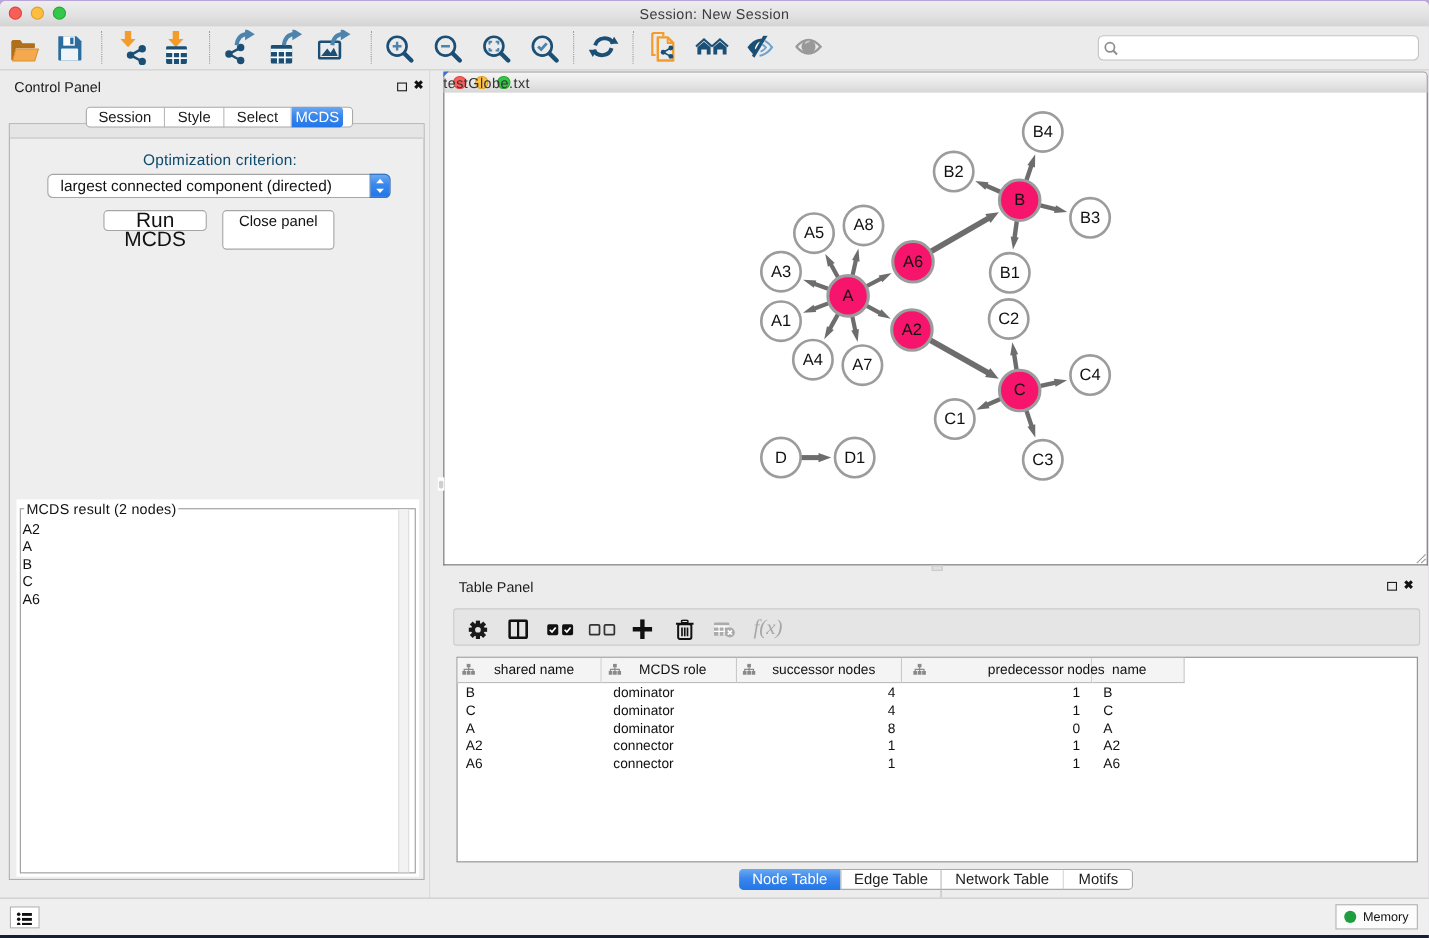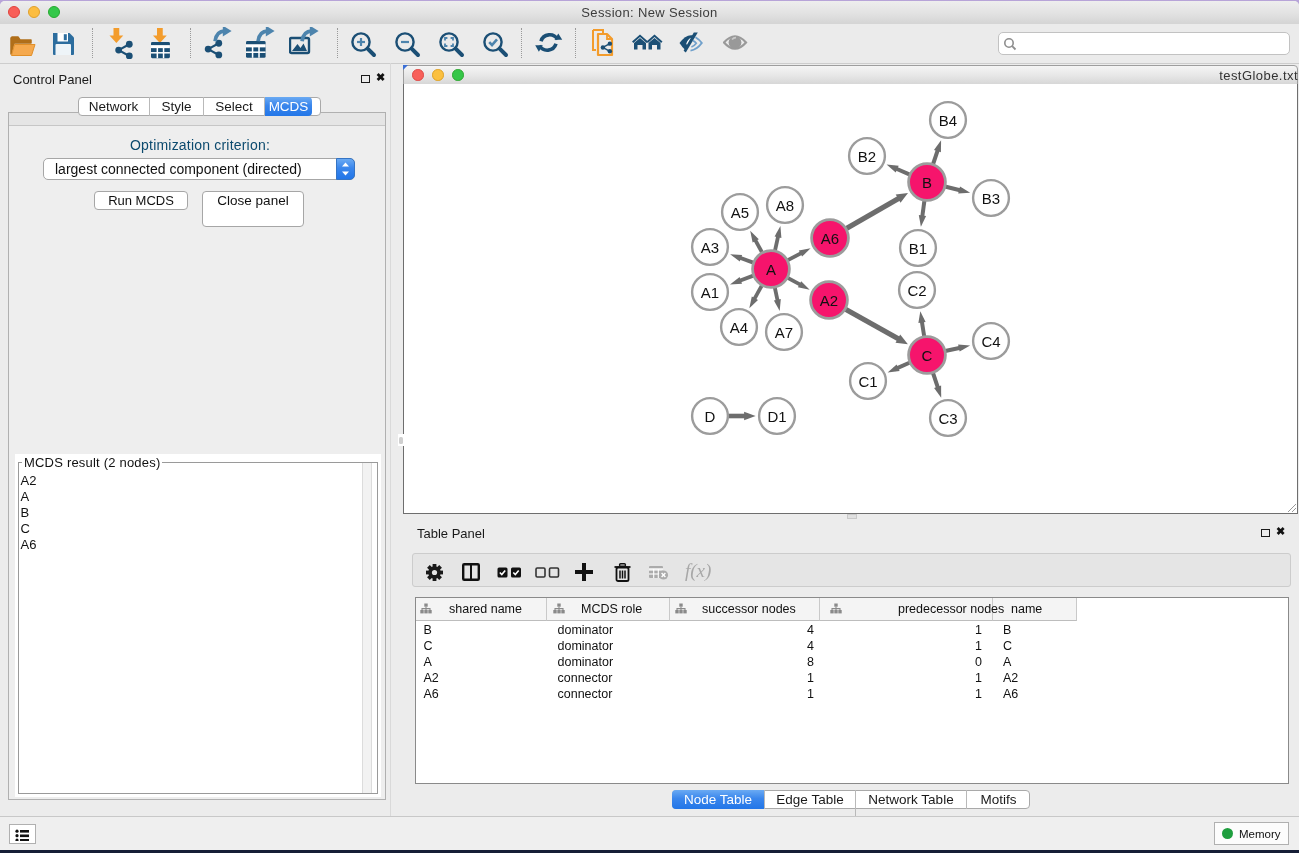--- a/index.html
+++ b/index.html
@@ -160,48 +160,48 @@
     <circle cx="6" cy="6" r="4.2" fill="none" stroke="#8e8e8e" stroke-width="1.6"></circle>
     <line x1="9.2" y1="9.2" x2="12.5" y2="12.5" stroke="#8e8e8e" stroke-width="1.8"></line>
   </svg>
 <div class="abs" style="left:13px;top:72px;font-size:13px;color:#1a1a1a;">Control Panel</div>
 <div class="abs" style="left:361px;top:75px;width:9px;height:8px;border:1.7px solid #1a1a1a;box-sizing:border-box;"></div>
 <div class="abs" style="left:376px;top:71px;font-size:11px;font-weight:bold;color:#111;">✖</div>
 <div class="abs" style="left:390px;top:63px;width:1px;height:753px;background:#d9d9d9;"></div>
 <div class="abs" style="left:8px;top:112px;width:378px;height:688px;background:#eeeeee;border:1px solid #b0b0b0;box-sizing:border-box;"></div>
 <div class="abs" style="left:9px;top:113px;width:376px;height:13px;background:#e5e5e5;border-bottom:1px solid #c6c6c6;box-sizing:border-box;"></div>
 <div class="abs" style="left:78px;top:97px;width:243px;height:19px;background:#fff;border:1px solid #a9a9a9;border-radius:4px;box-sizing:border-box;"></div>
-<div class="abs tabtxt " style="left:78px;top:97px;width:71px;height:19px;border-radius:4px 0 0 4px;box-sizing:border-box;">Network</div>
+<div class="abs tabtxt " style="left:78px;top:97px;width:71px;height:19px;border-radius:4px 0 0 4px;box-sizing:border-box;">Session</div>
 <div class="abs tabtxt " style="left:149px;top:97px;width:54px;height:19px;border-left:1px solid #b9b9b9;box-sizing:border-box;">Style</div>
 <div class="abs tabtxt " style="left:203px;top:97px;width:61px;height:19px;border-left:1px solid #b9b9b9;box-sizing:border-box;">Select</div>
 <div class="abs tabtxt blue-grad" style="left:264px;top:97px;width:48px;height:19px;border-radius:0 4px 4px 0;border-left:1px solid #b9b9b9;color:#fff;box-sizing:border-box;">MCDS</div>
 <div class="abs" style="left:6px;top:137px;width:388px;text-align:center;font-size:14px;letter-spacing:0.2px;color:#0c4a6e;">Optimization criterion:</div>
 <div class="abs" style="left:43px;top:158px;width:312px;height:22px;background:#fff;border:1px solid #a6a6a6;border-radius:5px;box-sizing:border-box;"></div>
 <div class="abs blue-grad" style="left:336px;top:158px;width:19px;height:22px;border-radius:0 5px 5px 0;border:1px solid #3574c4;box-sizing:border-box;"></div>
 <svg style="position:absolute;left:339px;top:162px" width="13" height="14" viewBox="0 0 13 14">
     <polygon points="6.5,0.5 10,4.5 3,4.5" fill="#fff"></polygon>
     <polygon points="6.5,13.5 10,9.5 3,9.5" fill="#fff"></polygon>
   </svg>
 <div class="abs" style="left:55px;top:161px;font-size:14px;color:#111;">largest connected component (directed)</div>
-<div class="abs" style="left:94px;top:191px;width:94px;height:19px;background:#fff;border:1px solid #a6a6a6;border-radius:4px;box-sizing:border-box;font-size:13px;line-height:18px;text-align:center;color:#111;">Run MCDS</div>
+<div class="abs" style="left:94px;top:191px;width:94px;height:19px;background:#fff;border:1px solid #a6a6a6;border-radius:4px;box-sizing:border-box;font-size:19px;line-height:18px;text-align:center;color:#111;">Run MCDS</div>
 <div class="abs" style="left:202px;top:191px;width:102px;height:36px;background:#fff;border:1px solid #a6a6a6;border-radius:4px;box-sizing:border-box;font-size:13.5px;line-height:18px;text-align:center;color:#111;">Close panel</div>
 <div class="abs" style="left:15px;top:454px;width:366px;height:343px;background:#fff;"></div>
 <div class="abs" style="left:18px;top:462px;width:360px;height:332px;border:1px solid #9a9a9a;box-sizing:border-box;"></div>
 <div class="abs" style="left:22px;top:455px;background:#fff;padding:0 2px;font-size:13px;letter-spacing:0.2px;color:#111;">MCDS result (2 nodes)</div>
 <div class="abs" style="left:362px;top:463px;width:10px;height:330px;background:#f2f2f2;border-left:1px solid #dcdcdc;border-right:1px solid #dcdcdc;box-sizing:border-box;"></div>
 <div class="abs" style="left:20.5px;top:473px;font-size:13px;color:#111;">A2</div>
 <div class="abs" style="left:20.5px;top:489px;font-size:13px;color:#111;">A</div>
 <div class="abs" style="left:20.5px;top:505px;font-size:13px;color:#111;">B</div>
 <div class="abs" style="left:20.5px;top:521px;font-size:13px;color:#111;">C</div>
 <div class="abs" style="left:20.5px;top:537px;font-size:13px;color:#111;">A6</div>
 <div class="abs" style="left:403px;top:65px;width:895px;height:20px;background:linear-gradient(180deg,#f5f5f5 0%,#e8e8e8 50%,#d7d7d7 100%);border:1px solid #9e9e9e;border-radius:4px 4px 0 0;box-sizing:border-box;"></div>
 <div class="abs" style="left:412px;top:69px;width:11.5px;height:11.5px;border-radius:50%;background:#f8605a;border:0.5px solid #df4744;box-sizing:border-box;"></div>
 <div class="abs" style="left:432px;top:69px;width:11.5px;height:11.5px;border-radius:50%;background:#fbc040;border:0.5px solid #dfa123;box-sizing:border-box;"></div>
 <div class="abs" style="left:452px;top:69px;width:11.5px;height:11.5px;border-radius:50%;background:#35c648;border:0.5px solid #2ba82e;box-sizing:border-box;"></div>
-<div class="abs" style="left:403px;top:68px;width:895px;text-align:right;font-size:13px;color:#333;letter-spacing:0.45px;">testGlobe.txt</div>
+<div class="abs" style="left:403px;top:68px;width:895px;text-align:left;font-size:13px;color:#333;letter-spacing:0.45px;">testGlobe.txt</div>
 <div class="abs" style="left:403px;top:84px;width:895px;height:430px;background:#fff;border:1px solid #6e6e6e;border-top:none;box-sizing:border-box;"></div>
 <div class="abs" style="left:404px;top:85px;width:894px;height:428px;"><svg width="894" height="428" viewBox="0 0 894 428">
       <line x1="350.7" y1="190.1" x2="333.0" y2="196.8" stroke="#6d6d6d" stroke-width="3.8"></line>
       <polygon points="326.0,199.4 335.6,192.1 338.0,198.7" fill="#6d6d6d"></polygon>
       <line x1="350.6" y1="178.1" x2="333.2" y2="171.8" stroke="#6d6d6d" stroke-width="3.8"></line>
       <polygon points="326.1,169.3 338.1,169.9 335.8,176.5" fill="#6d6d6d"></polygon>
       <line x1="358.6" y1="199.2" x2="348.9" y2="216.7" stroke="#6d6d6d" stroke-width="3.8"></line>
       <polygon points="345.3,223.3 347.8,211.5 354.0,214.9" fill="#6d6d6d"></polygon>
       <line x1="358.7" y1="168.7" x2="349.8" y2="152.4" stroke="#6d6d6d" stroke-width="3.8"></line>
       <polygon points="346.2,145.8 354.8,154.2 348.6,157.6" fill="#6d6d6d"></polygon>

